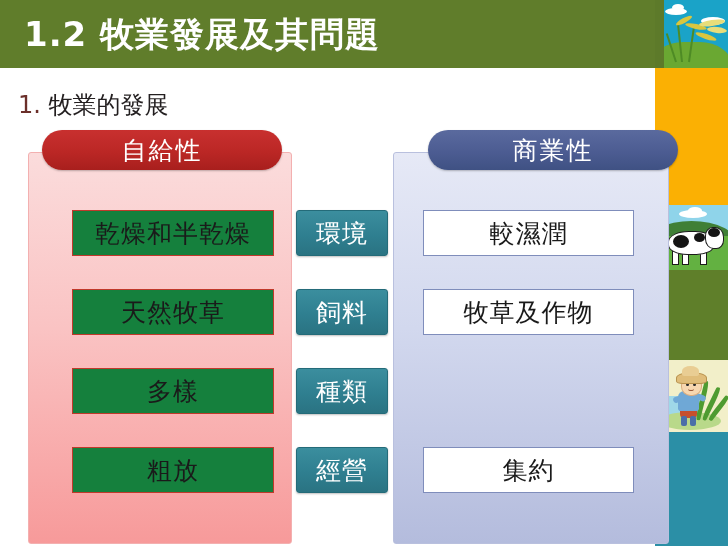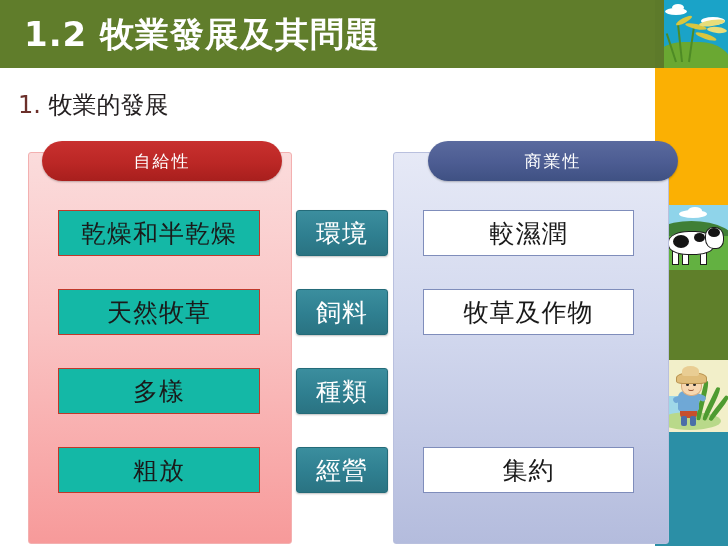--- a/index.html
+++ b/index.html
@@ -169,25 +169,24 @@
   }
 
   .pill {
     position: absolute;
     height: 40px;
     border-radius: 20px;
     display: flex;
     align-items: center;
     justify-content: center;
     color: #ffffff;
-    font-size: 17px;
+    font-size: 25px;
     letter-spacing: 2px;
     z-index: 5;
     box-shadow: 0 1px 2px rgba(0,0,0,0.25);
-    margin-top: 11px;
   }
   #pill-left {
     left: 42px;
     top: 0px;
     width: 240px;
     background: linear-gradient(to bottom, #c8302f 0%, #bb2725 55%, #a81f1d 100%);
   }
   #pill-right {
     left: 428px;
     top: 0px;
@@ -206,23 +205,23 @@
     position: absolute;
     height: 46px;
     display: flex;
     align-items: center;
     justify-content: center;
     box-sizing: border-box;
     font-size: 25px;
     letter-spacing: 1px;
   }
   .cell-left {
-    left: 58px;
+    left: 72px;
     width: 202px;
-    background: #14b8a6;
+    background: #15803d;
     border: 1.5px solid #c0392b;
     color: #1a1a1a;
   }
   .cell-mid {
     left: 296px;
     width: 92px;
     background: linear-gradient(to bottom, #3b8e9e 0%, #2f7f90 55%, #2a7382 100%);
     border: 1px solid #246b79;
     border-radius: 3px;
     color: #ffffff;

